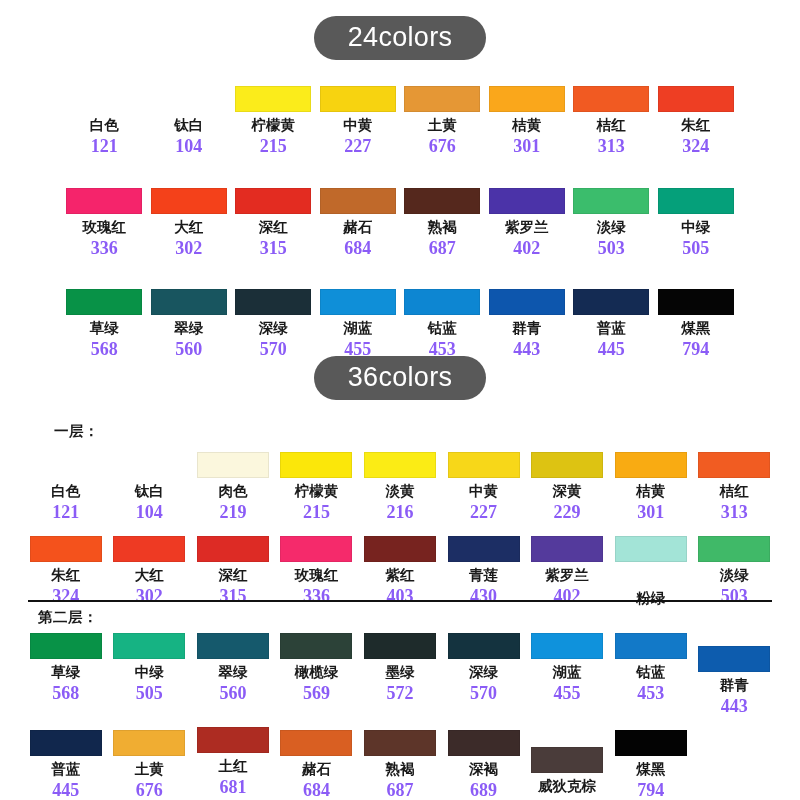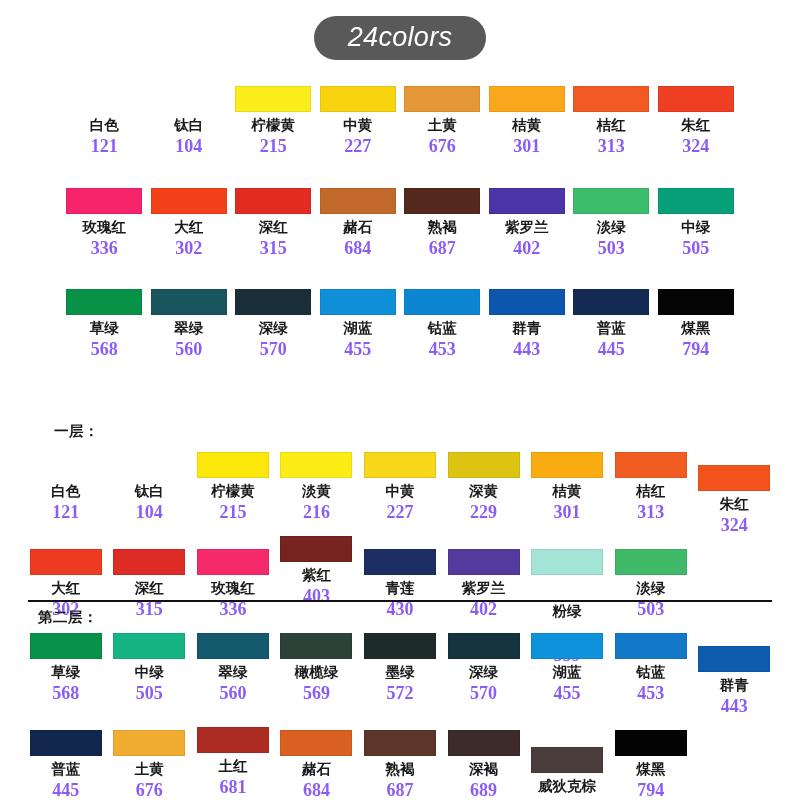--- a/index.html
+++ b/index.html
@@ -18,21 +18,20 @@
     position: relative;
     width: 800px;
     height: 800px;
   }
 
   
   .pill-wrap {
     display: flex;
     justify-content: center;
     align-items: flex-start;
-    font-style: italic;
   }
   .pill {
     background: #595959;
     color: #ffffff;
     border-radius: 24px;
     font-size: 27px;
     letter-spacing: 0.3px;
     padding: 7px 34px 9px 34px;
     line-height: 1.05;
     font-weight: 400;
@@ -236,34 +235,42 @@
         <div class="cname">普蓝</div>
         <div class="ccode">445</div>
       </div>
       <div class="cell" style="margin-top: 31px;">
         <div class="chip chip-24" style="background: rgb(5, 5, 5);"></div>
         <div class="cname">煤黑</div>
         <div class="ccode">794</div>
       </div>
     </div>
 
+  <div class="pill-wrap" id="sec36-title">
+    <div class="pill">36colors</div>
+  </div>
 
   <div class="layer-label" id="layer1-label">一层：</div>
   <div class="grid grid-36" id="sec36-grid1">
       <div class="cell">
         <div class="chip chip-36 is-white" style="background: rgb(255, 255, 255);"></div>
         <div class="cname">白色</div>
         <div class="ccode">121</div>
       </div>
       <div class="cell">
         <div class="chip chip-36 is-white" style="background: rgb(255, 255, 255);"></div>
         <div class="cname">钛白</div>
         <div class="ccode">104</div>
       </div>
       <div class="cell">
+        <div class="chip chip-36" style="background: rgb(251, 247, 221);"></div>
+        <div class="cname">肉色</div>
+        <div class="ccode">219</div>
+      </div>
+      <div class="cell">
         <div class="chip chip-36" style="background: rgb(251, 231, 10);"></div>
         <div class="cname">柠檬黄</div>
         <div class="ccode">215</div>
       </div>
       <div class="cell">
         <div class="chip chip-36" style="background: rgb(251, 236, 21);"></div>
         <div class="cname">淡黄</div>
         <div class="ccode">216</div>
       </div>
       <div class="cell">
@@ -299,21 +306,21 @@
       <div class="cell" style="margin-top: 13px;">
         <div class="chip chip-36" style="background: rgb(221, 43, 37);"></div>
         <div class="cname">深红</div>
         <div class="ccode">315</div>
       </div>
       <div class="cell" style="margin-top: 13px;">
         <div class="chip chip-36" style="background: rgb(245, 42, 107);"></div>
         <div class="cname">玫瑰红</div>
         <div class="ccode">336</div>
       </div>
-      <div class="cell" style="">
+      <div class="cell" style="margin-top: 13px;">
         <div class="chip chip-36" style="background: rgb(119, 35, 31);"></div>
         <div class="cname">紫红</div>
         <div class="ccode">403</div>
       </div>
       <div class="cell" style="margin-top: 13px;">
         <div class="chip chip-36" style="background: rgb(28, 46, 100);"></div>
         <div class="cname">青莲</div>
         <div class="ccode">430</div>
       </div>
       <div class="cell" style="margin-top: 13px;">

